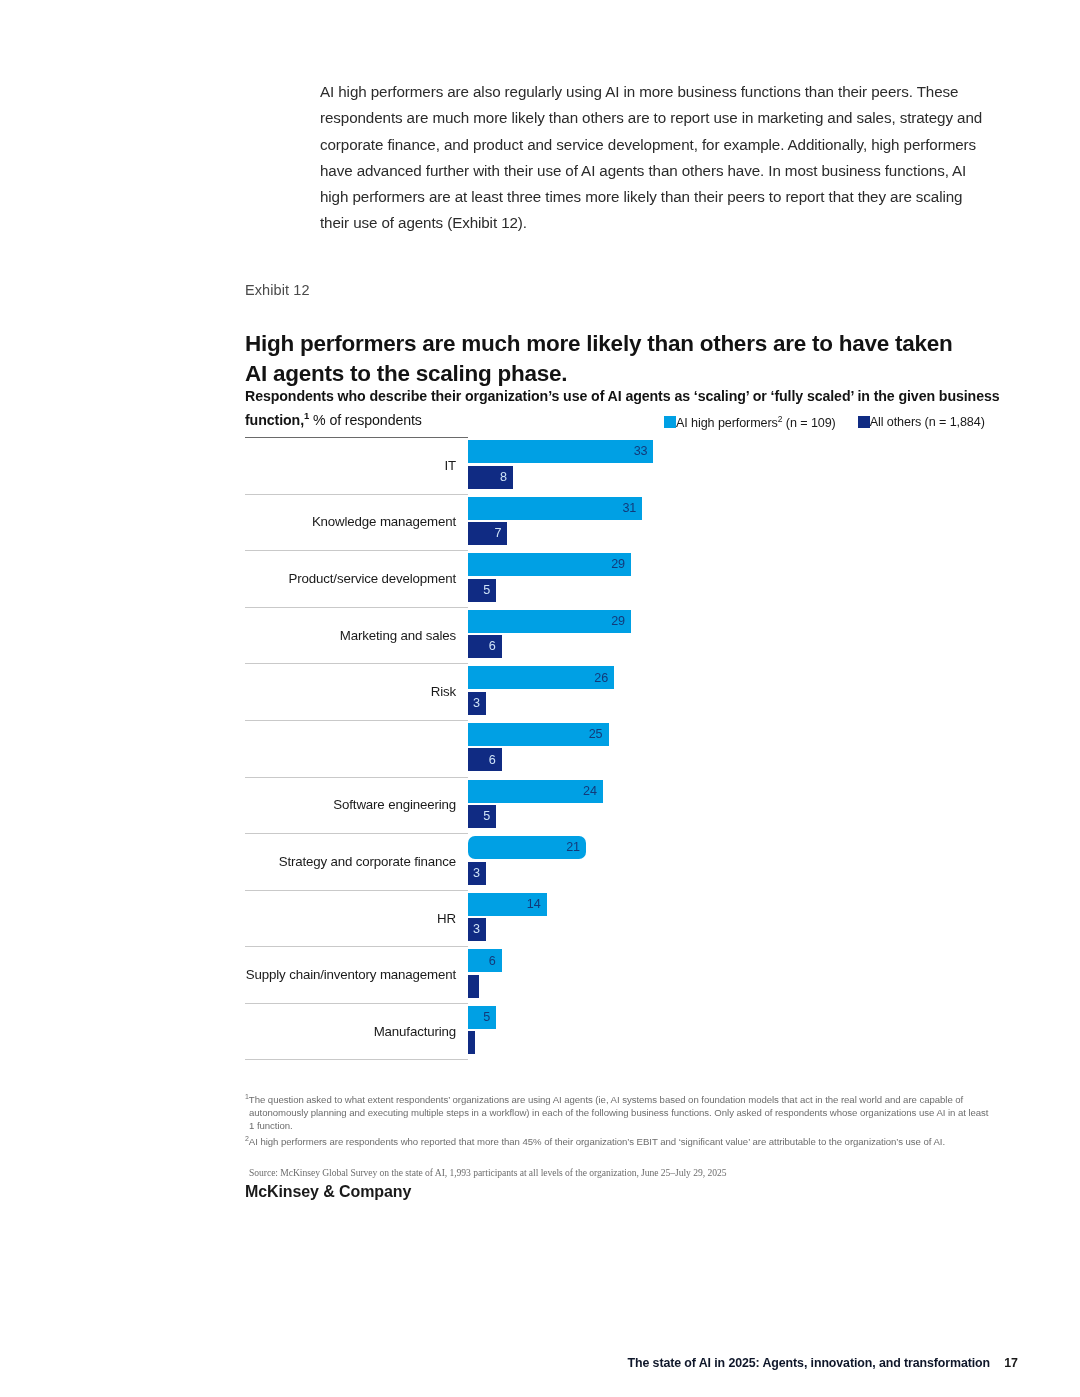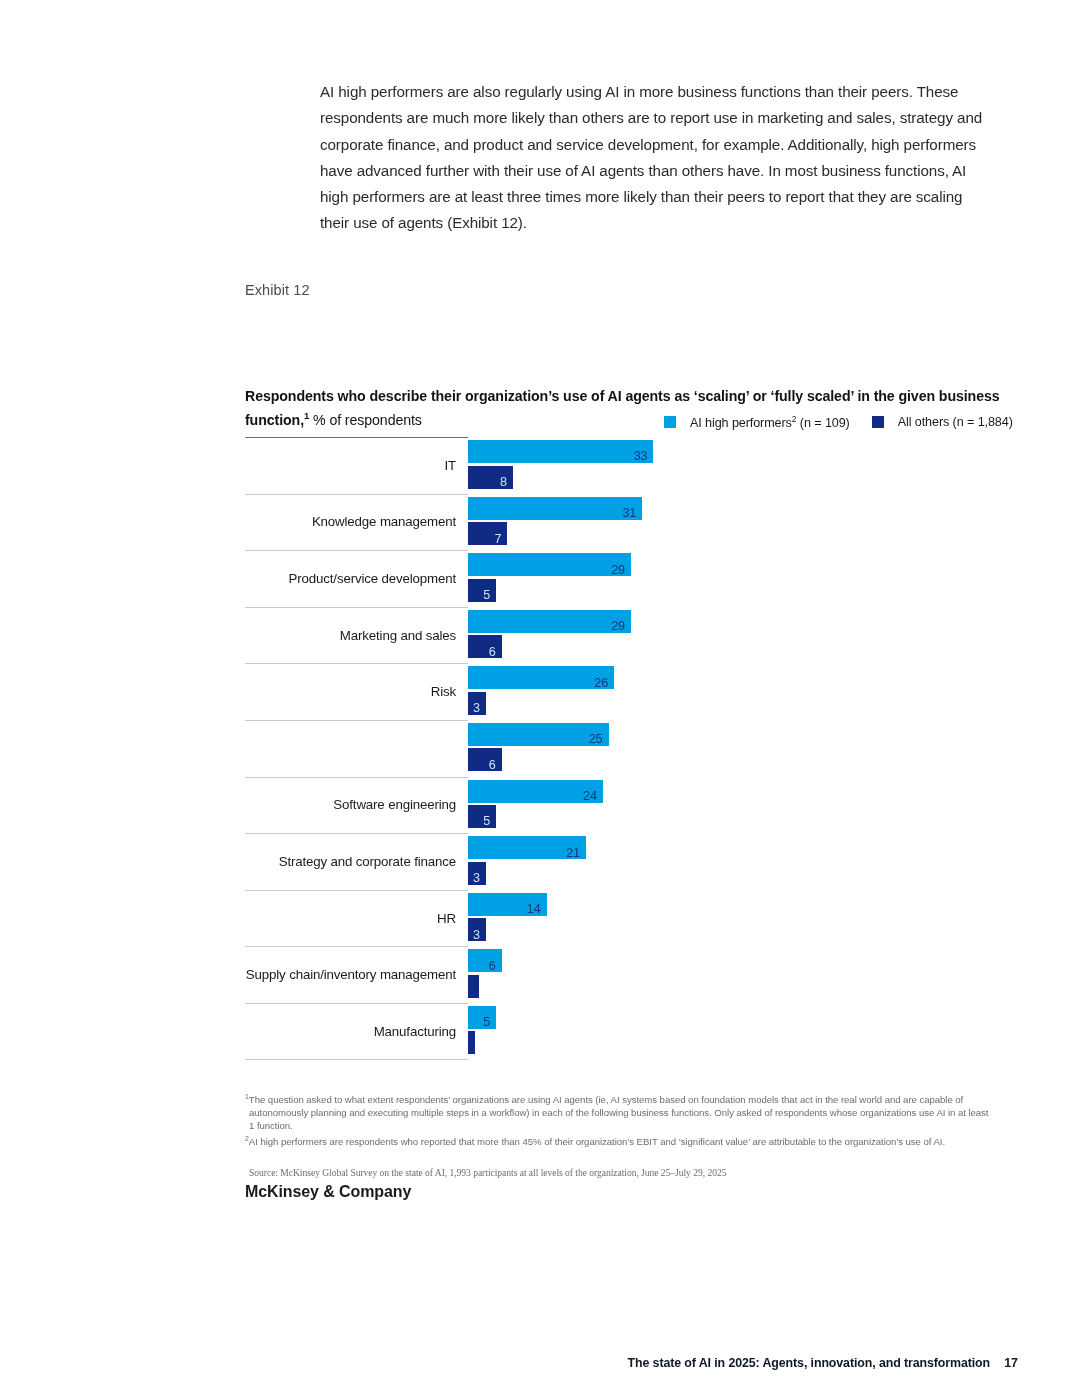--- a/index.html
+++ b/index.html
@@ -79,21 +79,21 @@
     position: absolute;
     left: 664px;
     top: 414px;
     display: flex;
     align-items: center;
     gap: 22px;
   }
   .legend-item {
     display: flex;
     align-items: center;
-    gap: 14px;
+    gap: 0;
     font-size: 12.6px;
     color: #1a1a1a;
     white-space: nowrap;
     letter-spacing: -0.1px;
   }
   .legend-swatch {
     width: 12px;
     height: 12px;
     flex: 0 0 12px;
   }
@@ -151,21 +151,21 @@
     position: absolute;
     left: 223px;
     top: 3px;
     right: 0;
     height: 50px;
   }
   .bar {
     position: relative;
     height: 23px;
     display: flex;
-    align-items: flex-end;
+    align-items: center;
     justify-content: flex-end;
     box-sizing: border-box;
     padding-right: 6px;
   }
   .bar.high {
     background: #00A0E4;
     margin-bottom: 2.5px;
   }
   .bar.other {
     background: #102B83;
@@ -244,20 +244,21 @@
 </style>
 </head>
 <body>
 
 <div class="page">
 
   <p class="intro">AI high performers are also regularly using AI in more business functions than their peers. These respondents are much more likely than others are to report use in marketing and sales, strategy and corporate finance, and product and service development, for example. Additionally, high performers have advanced further with their use of AI agents than others have. In most business functions, AI high performers are at least three times more likely than their peers to report that they are scaling their use of agents (Exhibit 12).</p>
 
   <div class="exhibit-label">Exhibit 12</div>
 
+  <h1 class="exhibit-title">High performers are much more likely than others are to have taken AI agents to the scaling phase.</h1>
 
   <div class="exhibit-subtitle"><span>Respondents who describe their organization’s use of AI agents as ‘scaling’ or ‘fully scaled’ in the given business function,</span><span class="sup">1</span> <span class="light">% of respondents</span></div>
 
   <div class="legend">
     <div class="legend-item">
       <span class="legend-swatch" style="background: rgb(0, 160, 228);"></span>
       <span><span>AI high performers</span><span class="sup">2</span> <span>(n = 109)</span></span>
     </div>
     <div class="legend-item">
       <span class="legend-swatch" style="background: rgb(16, 43, 131);"></span>
@@ -346,21 +347,21 @@
           </div>
           <div class="bar other" style="background: rgb(16, 43, 131); width: 28.1px;">
             <span class="bar-value">5</span>
           </div>
         </div>
       </div>
       <div class="chart-row">
         <div class="row-rule"></div>
         <div class="row-label">Strategy and corporate finance</div>
         <div class="bars">
-          <div class="bar high" style="background: rgb(0, 160, 228); width: 118.02px;">
+          <div class="bar high" style="background: rgb(0, 160, 228); width: 118.02px; border-radius: 7px;">
             <span class="bar-value">21</span>
           </div>
           <div class="bar other" style="background: rgb(16, 43, 131); width: 18px;">
             <span class="bar-value">3</span>
           </div>
         </div>
       </div>
       <div class="chart-row">
         <div class="row-rule"></div>
         <div class="row-label">HR</div>

